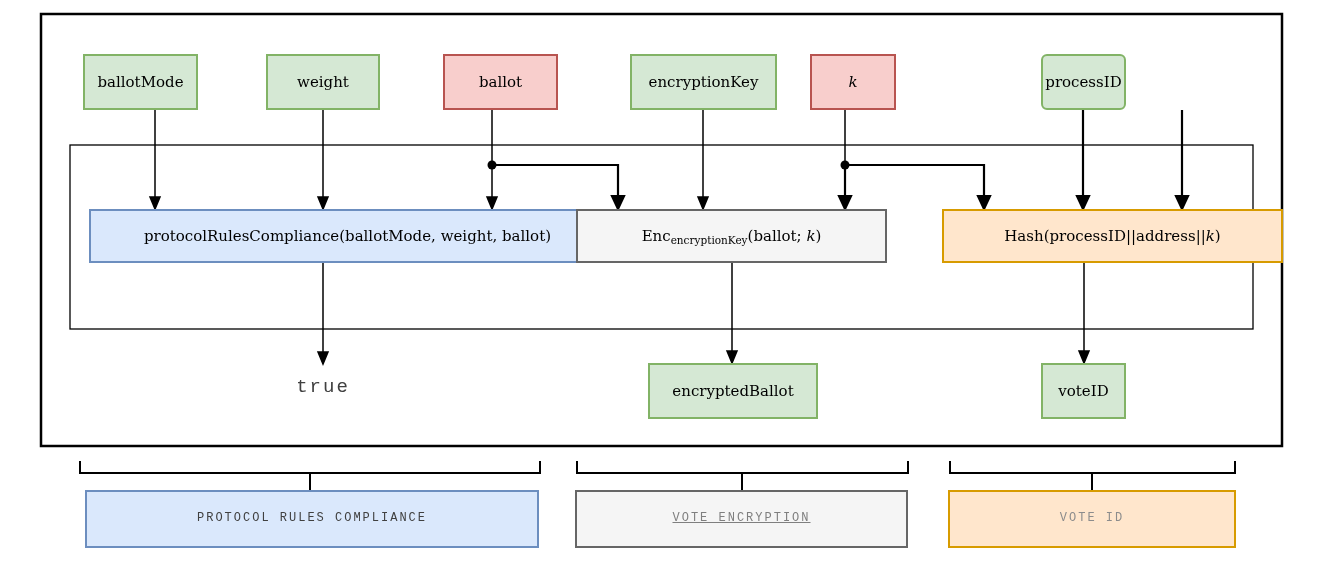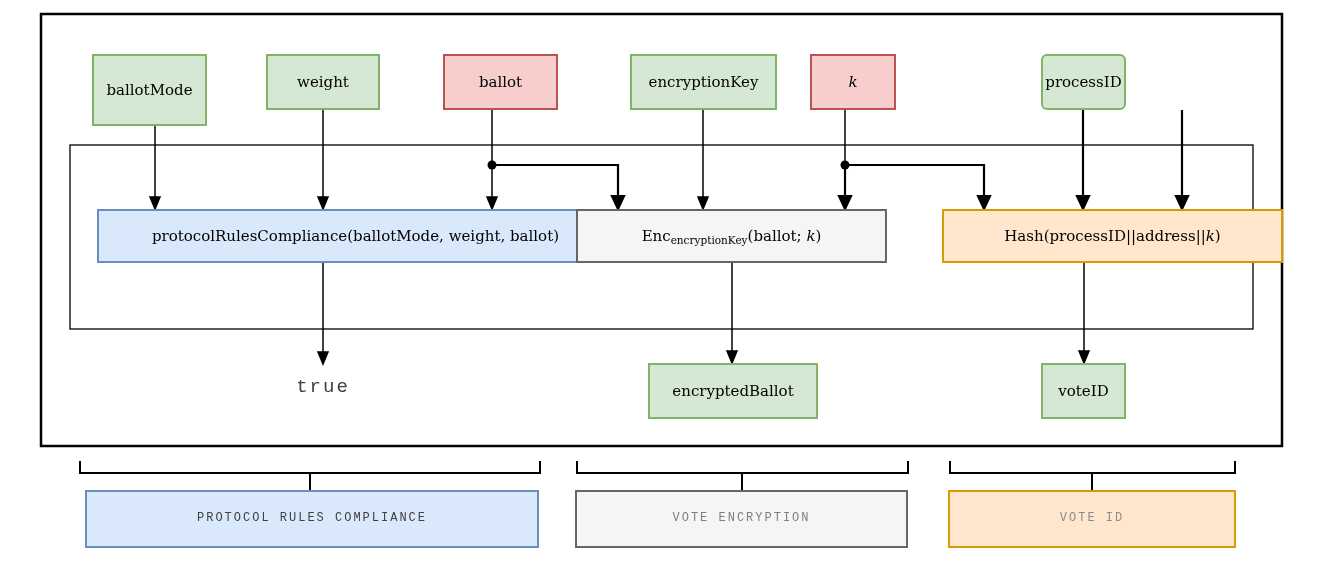--- a/index.html
+++ b/index.html
@@ -99,40 +99,40 @@
       <polygon points="1079,351 1089,351 1084,363"></polygon>
     </g>
 
     <g stroke="#000" stroke-width="2" fill="none">
       <path d="M80,461 L80,473 L540,473 L540,461 M310,473 L310,490"></path>
       <path d="M577,461 L577,473 L908,473 L908,461 M742,473 L742,490"></path>
       <path d="M950,461 L950,473 L1235,473 L1235,461 M1092,473 L1092,490"></path>
     </g>
   </svg>
 
-  <div class="node green" style="left:92px;  top:54px; width:115px; height:72px;">
+  <div class="node green" style="left:83px;  top:54px; width:115px; height:56px;">
     <span>ballotMode</span>
   </div>
   <div class="node green" style="left:266px; top:54px; width:114px; height:56px;">
     <span>weight</span>
   </div>
   <div class="node red" style="left:435px; top:54px; width:115px; height:56px;">
     <span>ballot</span>
   </div>
   <div class="node green" style="left:630px; top:54px; width:147px; height:56px;">
     <span>encryptionKey</span>
   </div>
   <div class="node red italic" style="left:802px; top:54px; width:86px; height:56px;">
     <span>k</span>
   </div>
   <div class="node green" style="left:1041px; top:54px; width:85px; height:56px;border-radius:6px;">
     <span>processID</span>
   </div>
 
-  <div class="node blue" style="left:97px; top:209px; width:517px; height:54px;justify-content:center;">
+  <div class="node blue" style="left:89px; top:209px; width:517px; height:54px;justify-content:center;">
     <span>protocolRulesCompliance(ballotMode, weight, ballot)</span>
   </div>
 
   <div class="node grayb" style="left:576px; top:209px; width:311px; height:54px;">
     <span>
       <span>Enc</span><sub class="enc-sub">encryptionKey</sub><span>(ballot; </span><span class="italic">k</span><span>)</span>
     </span>
   </div>
 
   <div class="node orange" style="left:942px; top:209px; width:341px; height:54px;">
@@ -147,20 +147,20 @@
     <span>voteID</span>
   </div>
 
   <div class="node green" style="left:648px; top:363px; width:170px; height:56px;">
     <span>encryptedBallot</span>
   </div>
 
   <div class="node blue mono" style="left:85px; top:490px; width:454px; height:58px; color:var(--c-label-protocol-text);">
     <span>PROTOCOL RULES COMPLIANCE</span>
   </div>
-  <div class="node grayb mono" style="left:575px; top:490px; width:333px; height:58px; color:var(--c-label-encryption-text);">
+  <div class="node grayb mono" style="left:575px; top:490px; width:333px; height:58px; color:var(--c-label-encryption-text);text-decoration:underline;">
     <span>VOTE ENCRYPTION</span>
   </div>
   <div class="node orange mono" style="left:948px; top:490px; width:288px; height:58px; color:var(--c-label-voteid-text);">
     <span>VOTE ID</span>
   </div>
 
 </div>
 
 </body></html>

